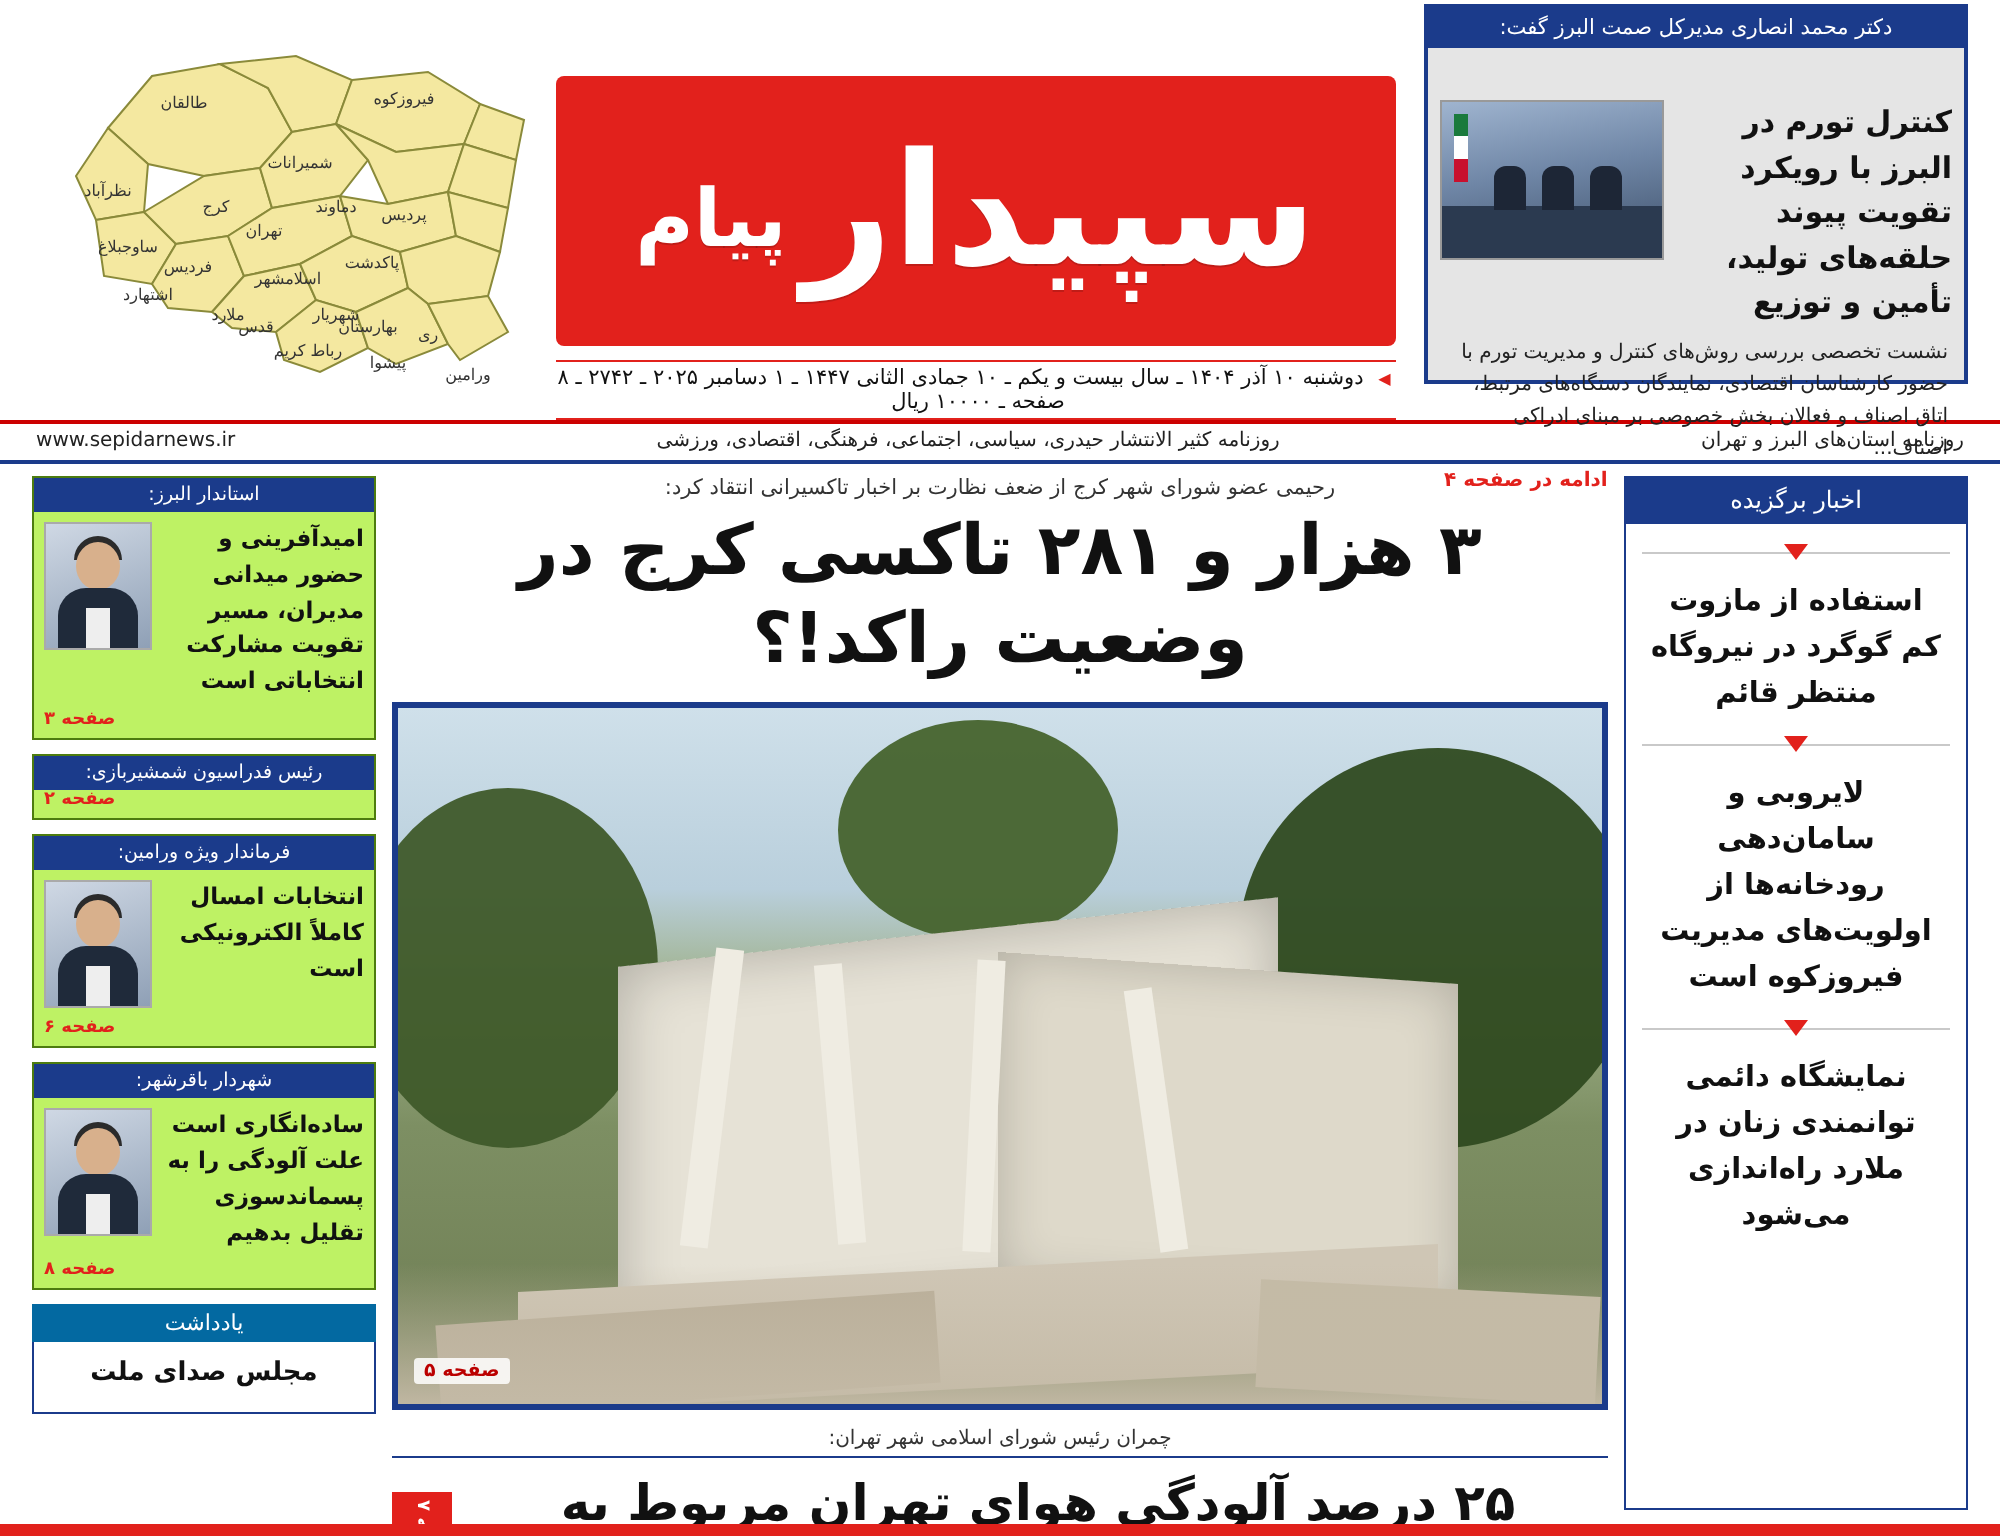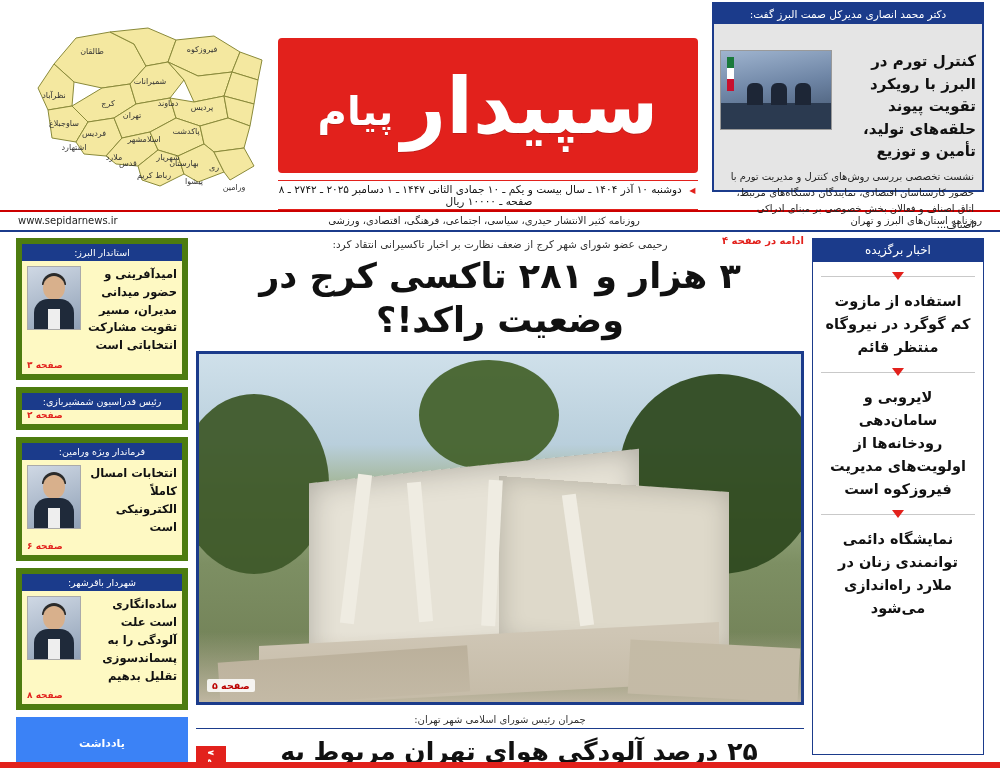--- a/index.html
+++ b/index.html
@@ -99,40 +99,40 @@
   .sb-sep:after{
     content:"";position:absolute;right:50%;top:2px;margin-right:-6px;
     border-left:6px solid transparent;border-right:6px solid transparent;border-top:8px solid #e2211c;
   }
   .sb-item{
     font-size:14.5px;font-weight:bold;line-height:1.6;text-align:center;color:#111;padding:6px 2px;
   }
 
   
   .left-col{position:absolute;left:16px;top:0;width:172px;}
-  .lc-card{border:6px solid #4d7c0f;margin-bottom:7px;background:#fef9c3;}
+  .lc-card{border:1px solid #4d7c0f;margin-bottom:7px;background:#bef264;}
   .lc-kicker{
     background:#1b3b8b;color:#fff;font-size:9.5px;text-align:center;padding:3px 2px;direction:rtl;
   }
   .lc-body{display:flex;direction:rtl;padding:5px;gap:5px;}
   .lc-photo{
     width:52px;height:62px;flex:none;border:1px solid #aaa;position:relative;overflow:hidden;
     background:linear-gradient(160deg,#cfd8e4,#8fa0b6);
   }
   .lc-photo .head{position:absolute;left:50%;top:9px;margin-left:-11px;width:22px;height:24px;border-radius:50%;background:#d8b08c;}
   .lc-photo .hair{position:absolute;left:50%;top:6px;margin-left:-12px;width:24px;height:12px;border-radius:12px 12px 0 0;background:#2b2b2b;}
   .lc-photo .body{position:absolute;left:50%;bottom:0;margin-left:-20px;width:40px;height:30px;border-radius:14px 14px 0 0;background:#1f2a3a;}
   .lc-photo .shirt{position:absolute;left:50%;bottom:0;margin-left:-6px;width:12px;height:20px;background:#eee;}
   .lc-text{flex:1;font-size:11.5px;font-weight:bold;line-height:1.55;text-align:right;color:#111;direction:rtl;}
   .lc-page{
     font-size:9px;color:#e2211c;text-align:left;direction:rtl;padding:0 5px 4px 5px;font-weight:bold;
   }
 
   .note-head{
-    background:#3b82f6;color:#fff;font-size:11px;text-align:center;padding:20px 0;margin-top:2px;font-weight:bold;
+    background:#0369a1;color:#fff;font-size:11px;text-align:center;padding:3px 0;margin-top:2px;
   }
   .note-box{border:1px solid #1b3b8b;border-top:none;padding:6px;direction:rtl;}
   .note-title{font-size:13px;font-weight:bold;text-align:center;color:#111;padding:2px 0 6px;}
 
   
   .center-col{position:absolute;left:196px;top:0;width:608px;}
   .c-kicker{font-size:10.5px;color:#333;text-align:center;direction:rtl;padding-bottom:3px;}
   .c-head{
     font-size:35px;font-weight:bold;color:#111;text-align:center;direction:rtl;
     line-height:1.25;padding:2px 0 8px 0;letter-spacing:-1px;

